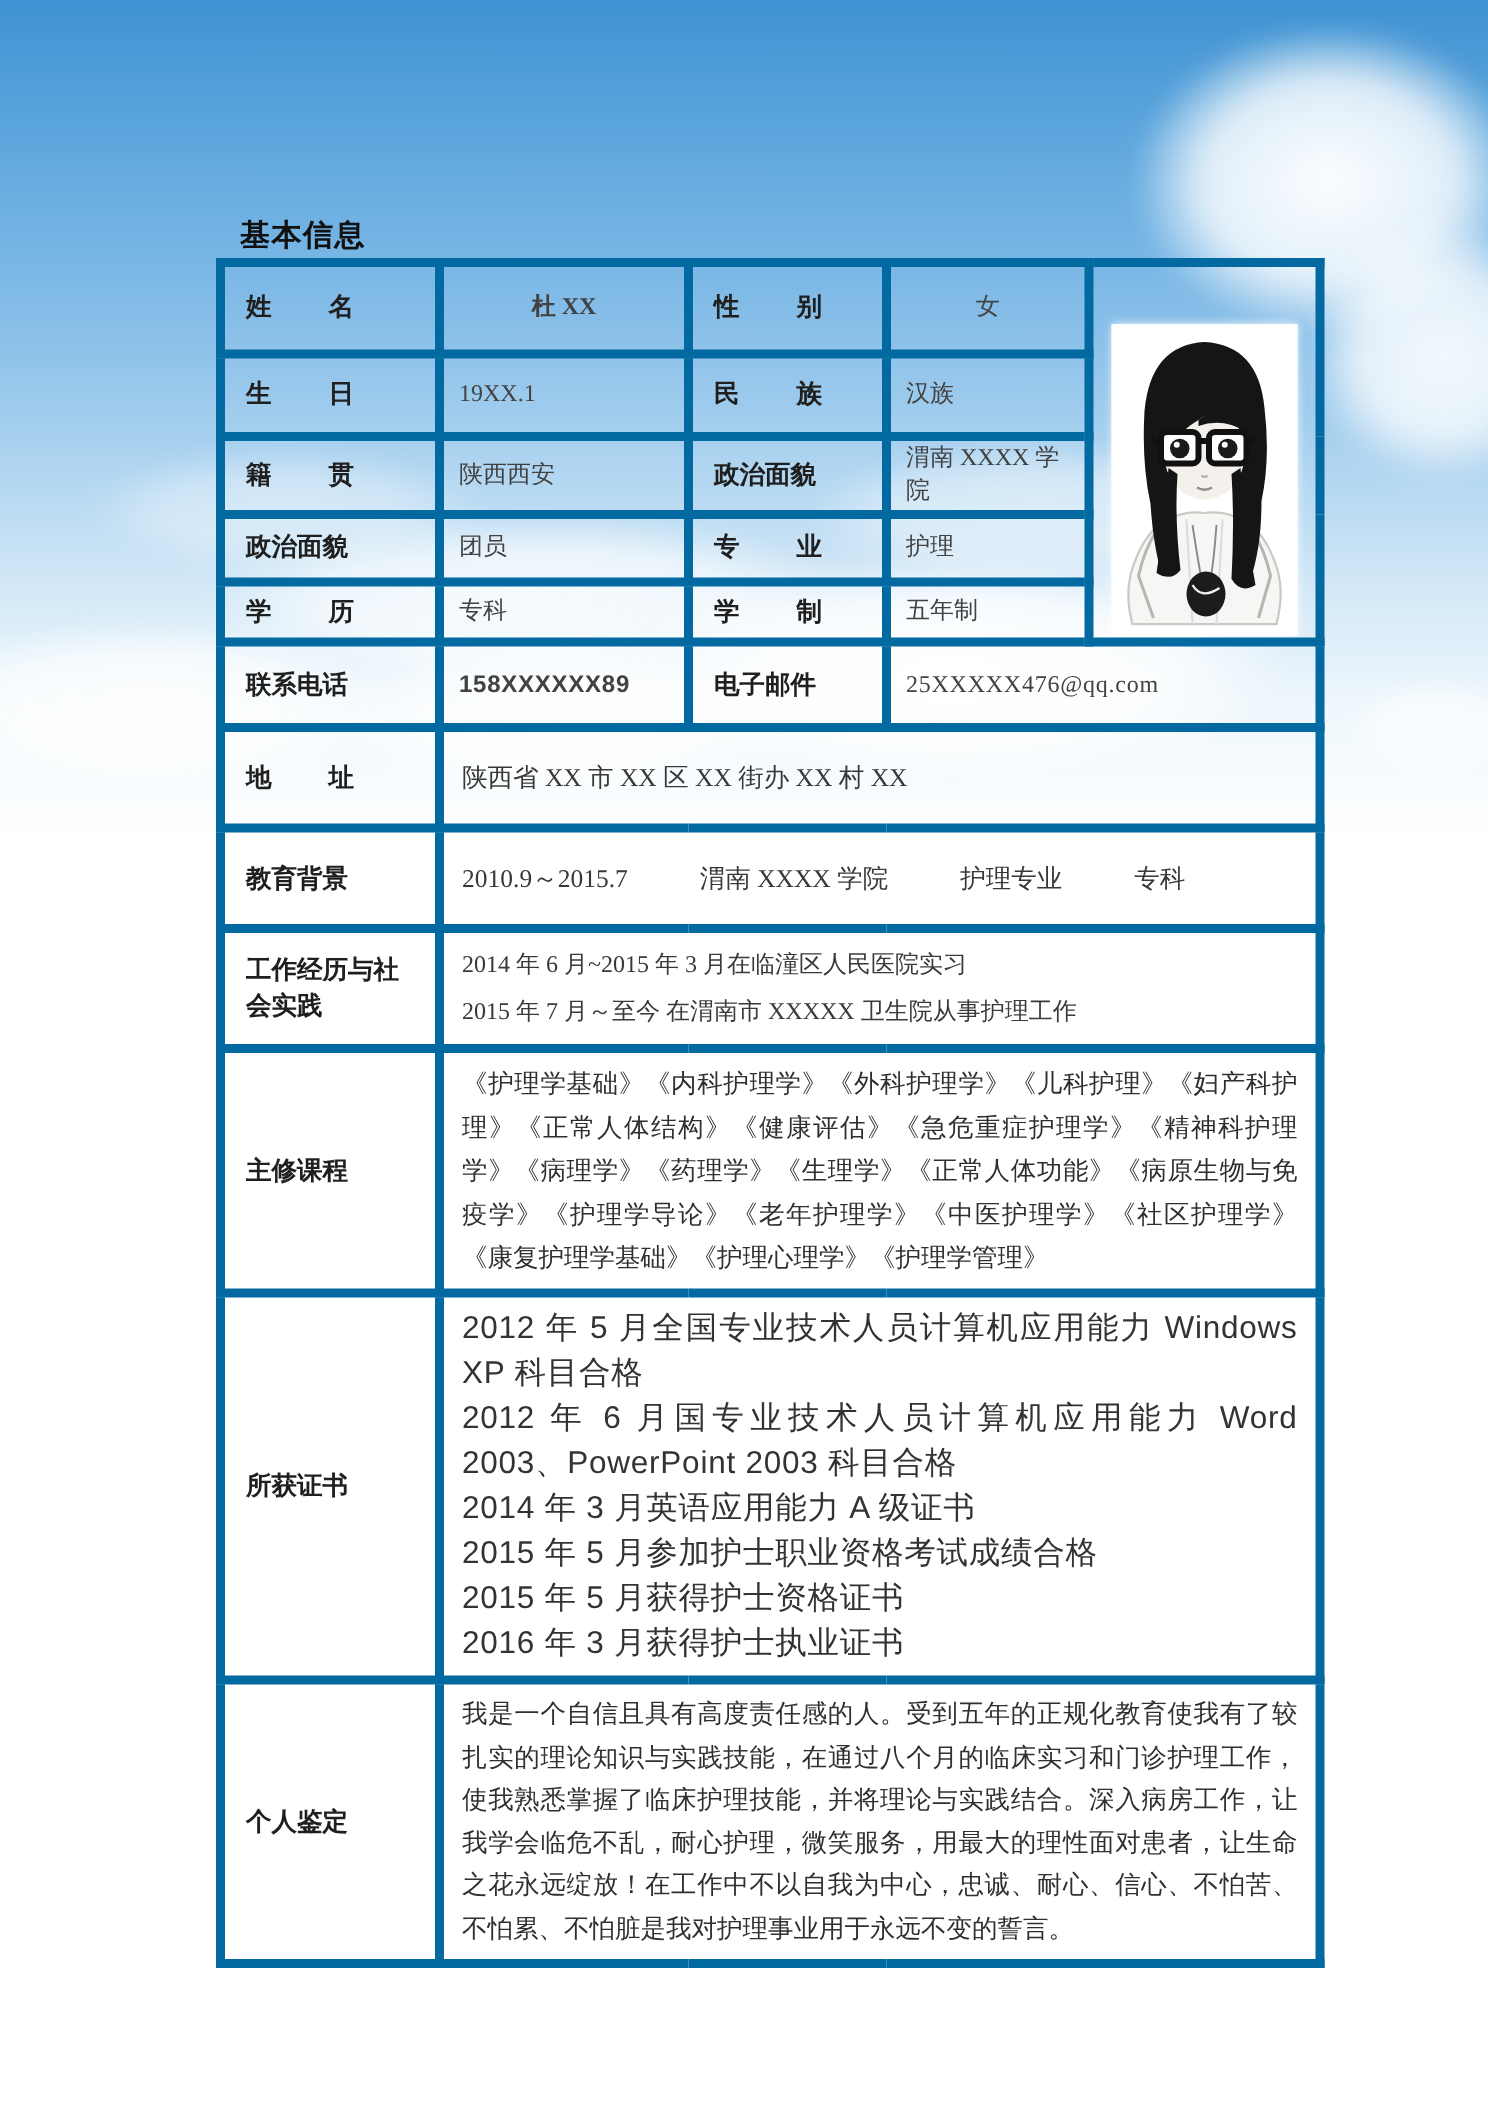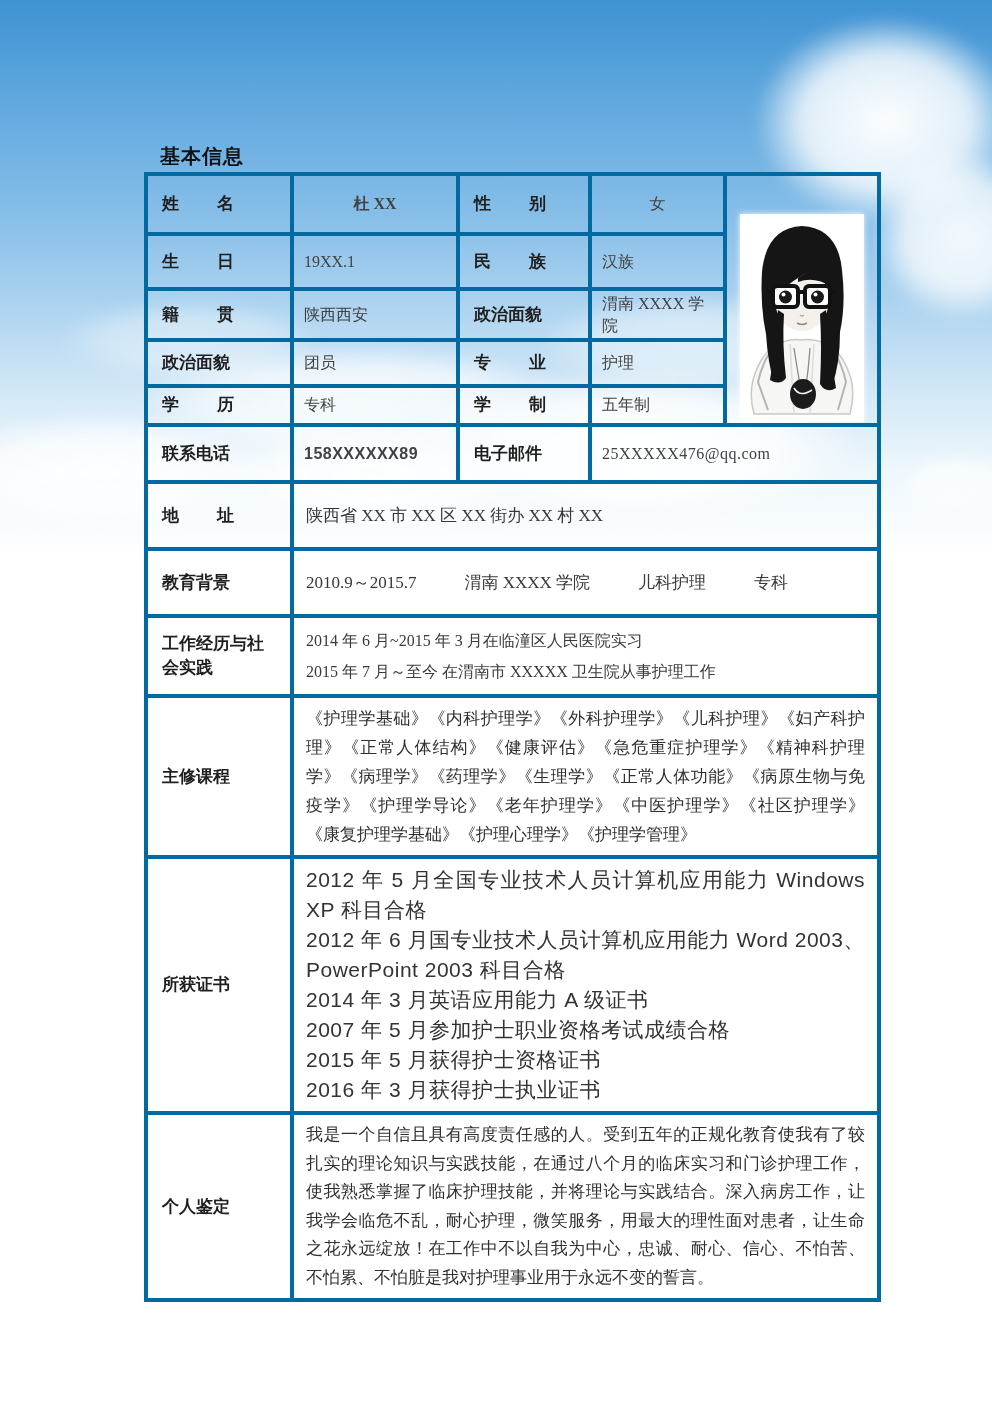--- a/index.html
+++ b/index.html
@@ -39,21 +39,21 @@
     letter-spacing:1px;
   }
 
   
   table.resume{
     position:absolute;left:144px;top:172px;
     width:733px;border-collapse:collapse;table-layout:fixed;
     background:transparent;
   }
   table.resume td{
-    border:4px solid #0369a1;
+    border:6px solid #0369a1;
     vertical-align:middle;
     background:transparent;
   }
   table.resume{border:2px solid #3e3e3e;}
 
   td.lab{
     font-weight:bold;color:#1f1f1f;font-size:17px;
     padding:0 24px 0 14px;line-height:24px;
   }
   .spread{
@@ -203,21 +203,21 @@
   </tr>
 
   <tr style="height:67px">
     <td class="lab"><span class="spread">地址</span></td>
     <td class="bigval" colspan="4">陕西省 XX 市 XX 区 XX 街办 XX 村 XX</td>
   </tr>
 
   <tr style="height:67px">
     <td class="lab">教育背景</td>
     <td class="bigval" colspan="4">
-      <span class="edu-seg">2010.9～2015.7</span><span class="edu-seg">渭南 XXXX 学院</span><span class="edu-seg">儿科护理</span><span class="edu-seg">专科</span>
+      <span class="edu-seg">2010.9～2015.7</span><span class="edu-seg">渭南 XXXX 学院</span><span class="edu-seg">护理专业</span><span class="edu-seg">专科</span>
     </td>
   </tr>
 
   <tr style="height:80px">
     <td class="lab">工作经历与社会实践</td>
     <td class="bigval" colspan="4">
       <div class="exp-line">2014 年 6 月~2015 年 3 月在临潼区人民医院实习</div>
       <div class="exp-line">2015 年 7 月～至今 在渭南市 XXXXX 卫生院从事护理工作</div>
     </td>
   </tr>
@@ -228,21 +228,21 @@
       <div class="courses-text">《护理学基础》《内科护理学》《外科护理学》《儿科护理》《妇产科护理》《正常人体结构》《健康评估》《急危重症护理学》《精神科护理学》《病理学》《药理学》《生理学》《正常人体功能》《病原生物与免疫学》《护理学导论》《老年护理学》《中医护理学》《社区护理学》《康复护理学基础》《护理心理学》《护理学管理》</div>
     </td>
   </tr>
 
   <tr style="height:248px">
     <td class="lab">所获证书</td>
     <td class="bigval" colspan="4">
       <p class="cert-line">2012 年 5 月全国专业技术人员计算机应用能力 Windows XP 科目合格</p>
       <p class="cert-line">2012 年 6 月国专业技术人员计算机应用能力 Word 2003、PowerPoint 2003 科目合格</p>
       <p class="cert-line">2014 年 3 月英语应用能力 A 级证书</p>
-      <p class="cert-line">2007 年 5 月参加护士职业资格考试成绩合格</p>
+      <p class="cert-line">2015 年 5 月参加护士职业资格考试成绩合格</p>
       <p class="cert-line">2015 年 5 月获得护士资格证书</p>
       <p class="cert-line">2016 年 3 月获得护士执业证书</p>
     </td>
   </tr>
 
   <tr style="height:176px">
     <td class="lab">个人鉴定</td>
     <td class="bigval" colspan="4">
       <div class="eval-text">我是一个自信且具有高度责任感的人。受到五年的正规化教育使我有了较扎实的理论知识与实践技能，在通过八个月的临床实习和门诊护理工作，使我熟悉掌握了临床护理技能，并将理论与实践结合。深入病房工作，让我学会临危不乱，耐心护理，微笑服务，用最大的理性面对患者，让生命之花永远绽放！在工作中不以自我为中心，忠诚、耐心、信心、不怕苦、不怕累、不怕脏是我对护理事业用于永远不变的誓言。</div>
     </td>

